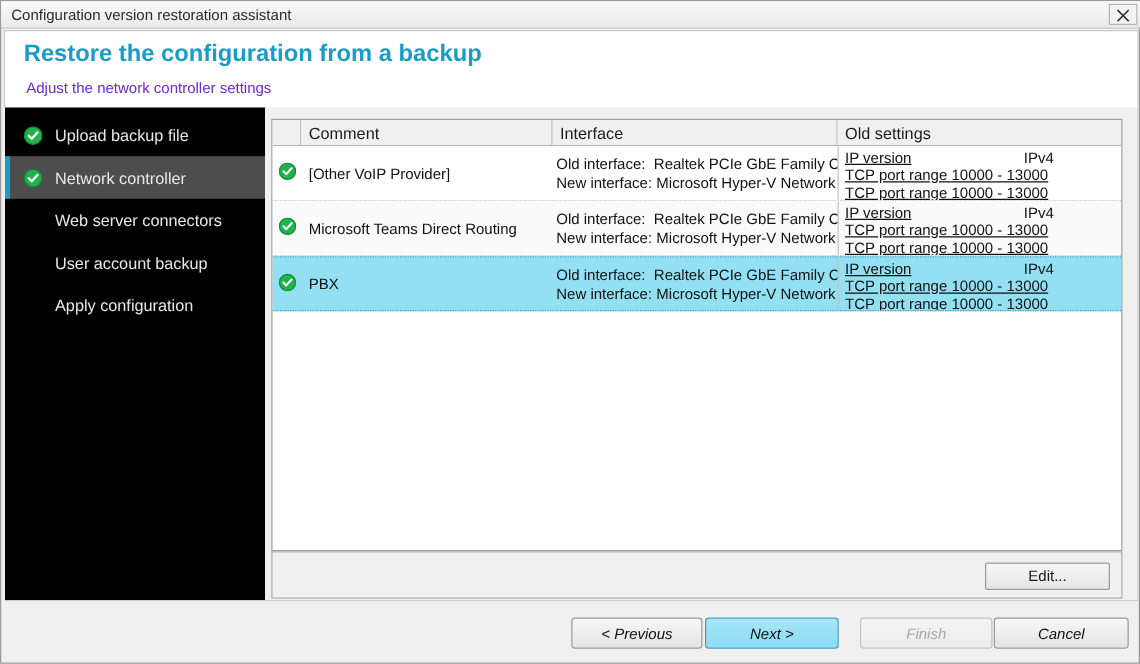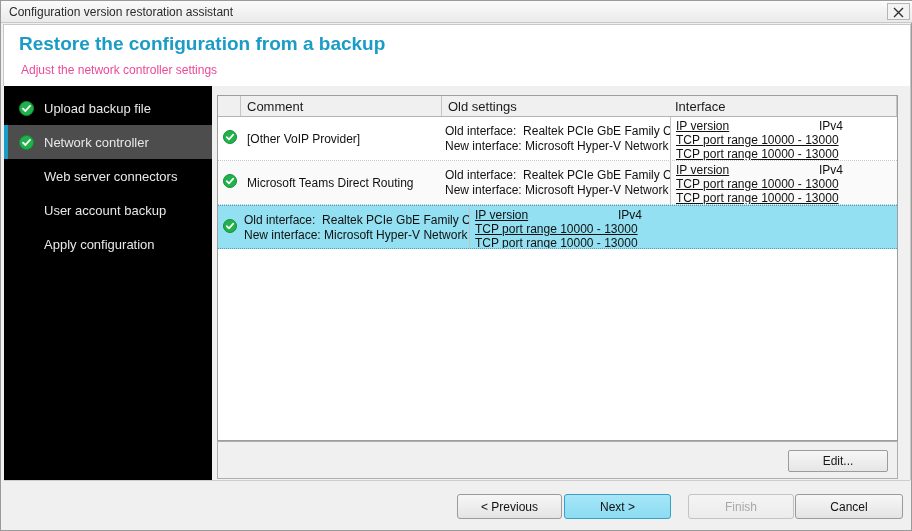--- a/index.html
+++ b/index.html
@@ -75,21 +75,21 @@
     font-size: 19px;
     font-weight: bold;
     color: #1a9cc6;
     white-space: nowrap;
   }
   .page-subtitle {
     position: absolute;
     left: 17px;
     top: 38px;
     font-size: 12px;
-    color: #ec4899;
+    color: #6d28d9;
     white-space: nowrap;
   }
 
   
   .sidebar {
     position: absolute;
     left: 3px;
     top: 85px;
     width: 208px;
     height: 394px;
@@ -286,20 +286,21 @@
     top: 13px;
     height: 25px;
     background: linear-gradient(to bottom, #f7f7f7, #e4e4e4);
     border: 1px solid #9b9b9b;
     border-radius: 3px;
     box-sizing: border-box;
     font-family: "Liberation Sans", sans-serif;
     font-size: 12px;
     color: #101010;
     cursor: pointer;
+    font-style: italic;
   }
   .nav-btn.prev   { left: 453px; width: 105px; }
   .nav-btn.next   { left: 560px; width: 107px;
                     background: linear-gradient(to bottom, #a6e6f7, #8bdcf3);
                     border: 1px solid #3a9fc4; }
   .nav-btn.finish { left: 684px; width: 106px; color: #a8a8a8;
                     background: linear-gradient(to bottom, #f4f4f4, #ececec);
                     border: 1px solid #c4c4c4; cursor: default; }
   .nav-btn.cancel { left: 791px; width: 108px; }
 </style>
@@ -358,22 +359,22 @@
 
   </div>
 
   <div class="content">
 
     <div class="table-wrap">
 
       <div class="thead">
         <div class="th c0"></div>
         <div class="th c1">Comment</div>
+        <div class="th c2">Interface</div>
         <div class="th c3">Old settings</div>
-        <div class="th c2">Interface</div>
       </div>
 
       <div class="trow odd">
         <div class="td c0">
           <span>
             <svg width="14" height="14" viewBox="0 0 15 15">
               <circle cx="7.5" cy="7.5" r="7" fill="#22b14c" stroke="#0f8f35" stroke-width="1"></circle>
               <path d="M4,7.6 L6.4,10 L11,4.9" stroke="#ffffff" stroke-width="1.8" fill="none" stroke-linecap="round" stroke-linejoin="round"></path>
             </svg>
           </span>
@@ -427,20 +428,21 @@
 
       <div class="trow sel">
         <div class="td c0">
           <span>
             <svg width="14" height="14" viewBox="0 0 15 15">
               <circle cx="7.5" cy="7.5" r="7" fill="#22b14c" stroke="#0f8f35" stroke-width="1"></circle>
               <path d="M4,7.6 L6.4,10 L11,4.9" stroke="#ffffff" stroke-width="1.8" fill="none" stroke-linecap="round" stroke-linejoin="round"></path>
             </svg>
           </span>
         </div>
+        <div class="td c1">PBX</div>
         <div class="td c2">
           <div class="iface-line l1">
             <span>Old interface:</span>&nbsp;
             <span>Realtek PCIe GbE Family Cont</span>
           </div>
           <div class="iface-line l2">
             <span>New interface:</span>
             <span>Microsoft Hyper-V Network Ada</span>
           </div>
         </div>

